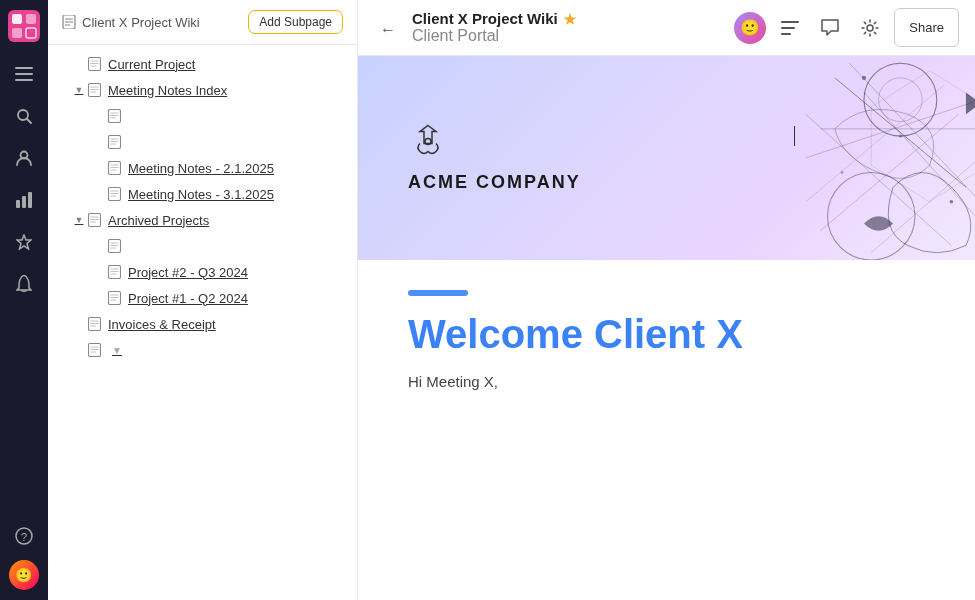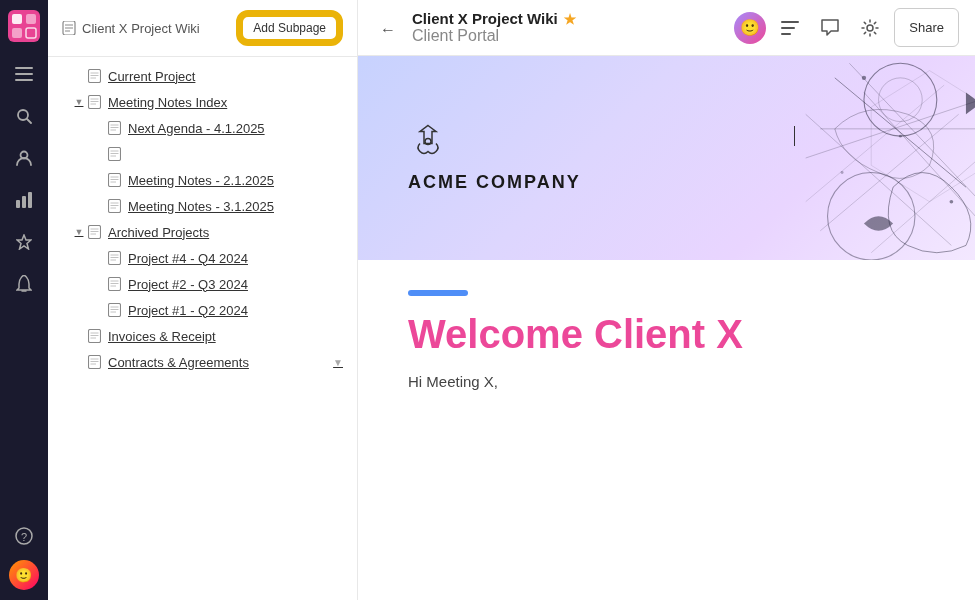--- a/index.html
+++ b/index.html
@@ -70,22 +70,22 @@
     .sidebar-header-left {
       display: flex;
       align-items: center;
       gap: 6px;
       font-size: 13px;
       color: #555;
     }
     .add-subpage-btn {
       font-size: 12px;
       padding: 4px 10px;
-      border: 7px solid #eab308;
-      border-radius: 12px;
+      border: 1px solid #eab308;
+      border-radius: 7px;
       background: #fff;
       cursor: pointer;
       color: #333;
     }
 
     .sidebar-tree {
       flex: 1;
       overflow-y: auto;
       padding: 6px 0;
     }
@@ -246,21 +246,21 @@
     .accent-bar {
       width: 60px;
       height: 6px;
       background: #4f8ef7;
       border-radius: 3px;
       margin-bottom: 16px;
     }
     .welcome-title {
       font-size: 40px;
       font-weight: 700;
-      color: #ec4899;
+      color: #3b82f6;
       margin-bottom: 16px;
     }
     .welcome-text {
       font-size: 15px;
       color: #444;
     }
 
     
     .cursor-line {
       position: absolute;
@@ -378,21 +378,20 @@
         <span class="indent" style="width:30px; display:inline-block;"></span>
         <span class="chevron" style="width:14px;display:inline-block;"></span>
         <span class="page-icon">
       <svg width="13" height="14" viewBox="0 0 13 14">
             <rect x="0.5" y="0.5" width="12" height="13" rx="1.5" stroke="#888" stroke-width="1.1" fill="none"></rect>
             <line x1="2.5" y1="4" x2="10.5" y2="4" stroke="#bbb" stroke-width="0.9"></line>
             <line x1="2.5" y1="6.5" x2="10.5" y2="6.5" stroke="#bbb" stroke-width="0.9"></line>
             <line x1="2.5" y1="9" x2="8" y2="9" stroke="#bbb" stroke-width="0.9"></line>
           </svg>
     </span>
-        <span class="label">Next Agenda - 4.1.2025</span>
       </div>
       <div class="tree-item">
         <span class="indent" style="width:30px; display:inline-block;"></span>
         <span class="chevron" style="width:14px;display:inline-block;"></span>
         <span class="page-icon">
       <svg width="13" height="14" viewBox="0 0 13 14">
             <rect x="0.5" y="0.5" width="12" height="13" rx="1.5" stroke="#888" stroke-width="1.1" fill="none"></rect>
             <line x1="2.5" y1="4" x2="10.5" y2="4" stroke="#bbb" stroke-width="0.9"></line>
             <line x1="2.5" y1="6.5" x2="10.5" y2="6.5" stroke="#bbb" stroke-width="0.9"></line>
             <line x1="2.5" y1="9" x2="8" y2="9" stroke="#bbb" stroke-width="0.9"></line>
@@ -442,21 +441,20 @@
         <span class="indent" style="width:30px; display:inline-block;"></span>
         <span class="chevron" style="width:14px;display:inline-block;"></span>
         <span class="page-icon">
       <svg width="13" height="14" viewBox="0 0 13 14">
             <rect x="0.5" y="0.5" width="12" height="13" rx="1.5" stroke="#888" stroke-width="1.1" fill="none"></rect>
             <line x1="2.5" y1="4" x2="10.5" y2="4" stroke="#bbb" stroke-width="0.9"></line>
             <line x1="2.5" y1="6.5" x2="10.5" y2="6.5" stroke="#bbb" stroke-width="0.9"></line>
             <line x1="2.5" y1="9" x2="8" y2="9" stroke="#bbb" stroke-width="0.9"></line>
           </svg>
     </span>
-        <span class="label">Project #4 - Q4 2024</span>
       </div>
       <div class="tree-item">
         <span class="indent" style="width:30px; display:inline-block;"></span>
         <span class="chevron" style="width:14px;display:inline-block;"></span>
         <span class="page-icon">
       <svg width="13" height="14" viewBox="0 0 13 14">
             <rect x="0.5" y="0.5" width="12" height="13" rx="1.5" stroke="#888" stroke-width="1.1" fill="none"></rect>
             <line x1="2.5" y1="4" x2="10.5" y2="4" stroke="#bbb" stroke-width="0.9"></line>
             <line x1="2.5" y1="6.5" x2="10.5" y2="6.5" stroke="#bbb" stroke-width="0.9"></line>
             <line x1="2.5" y1="9" x2="8" y2="9" stroke="#bbb" stroke-width="0.9"></line>
@@ -494,21 +492,20 @@
         <span class="indent" style="width:10px; display:inline-block;"></span>
         <span class="chevron" style="width:14px;display:inline-block;"></span>
         <span class="page-icon">
       <svg width="13" height="14" viewBox="0 0 13 14">
             <rect x="0.5" y="0.5" width="12" height="13" rx="1.5" stroke="#888" stroke-width="1.1" fill="none"></rect>
             <line x1="2.5" y1="4" x2="10.5" y2="4" stroke="#bbb" stroke-width="0.9"></line>
             <line x1="2.5" y1="6.5" x2="10.5" y2="6.5" stroke="#bbb" stroke-width="0.9"></line>
             <line x1="2.5" y1="9" x2="8" y2="9" stroke="#bbb" stroke-width="0.9"></line>
           </svg>
     </span>
-        <span class="label">Contracts &amp; Agreements</span>
         <span class="scroll-indicator">▼</span>
       </div>
     </div>
 </div>
 
 <div class="main">
 
   <div class="topbar">
     <span class="topbar-back">←</span>
     <div class="topbar-title-area">

